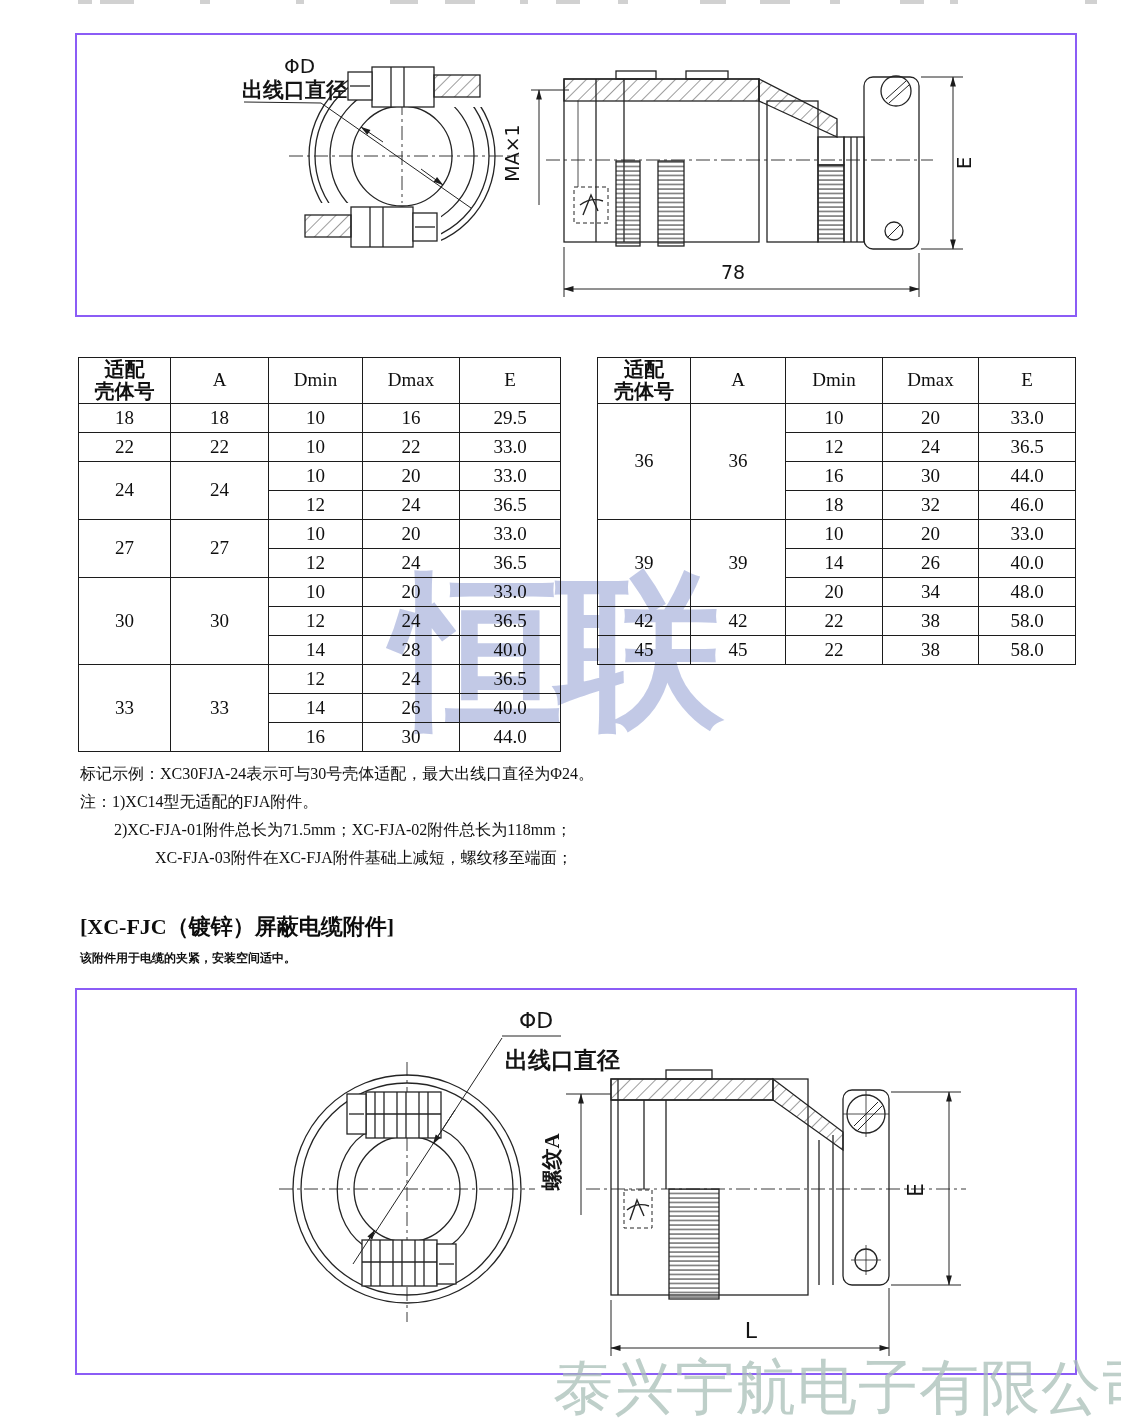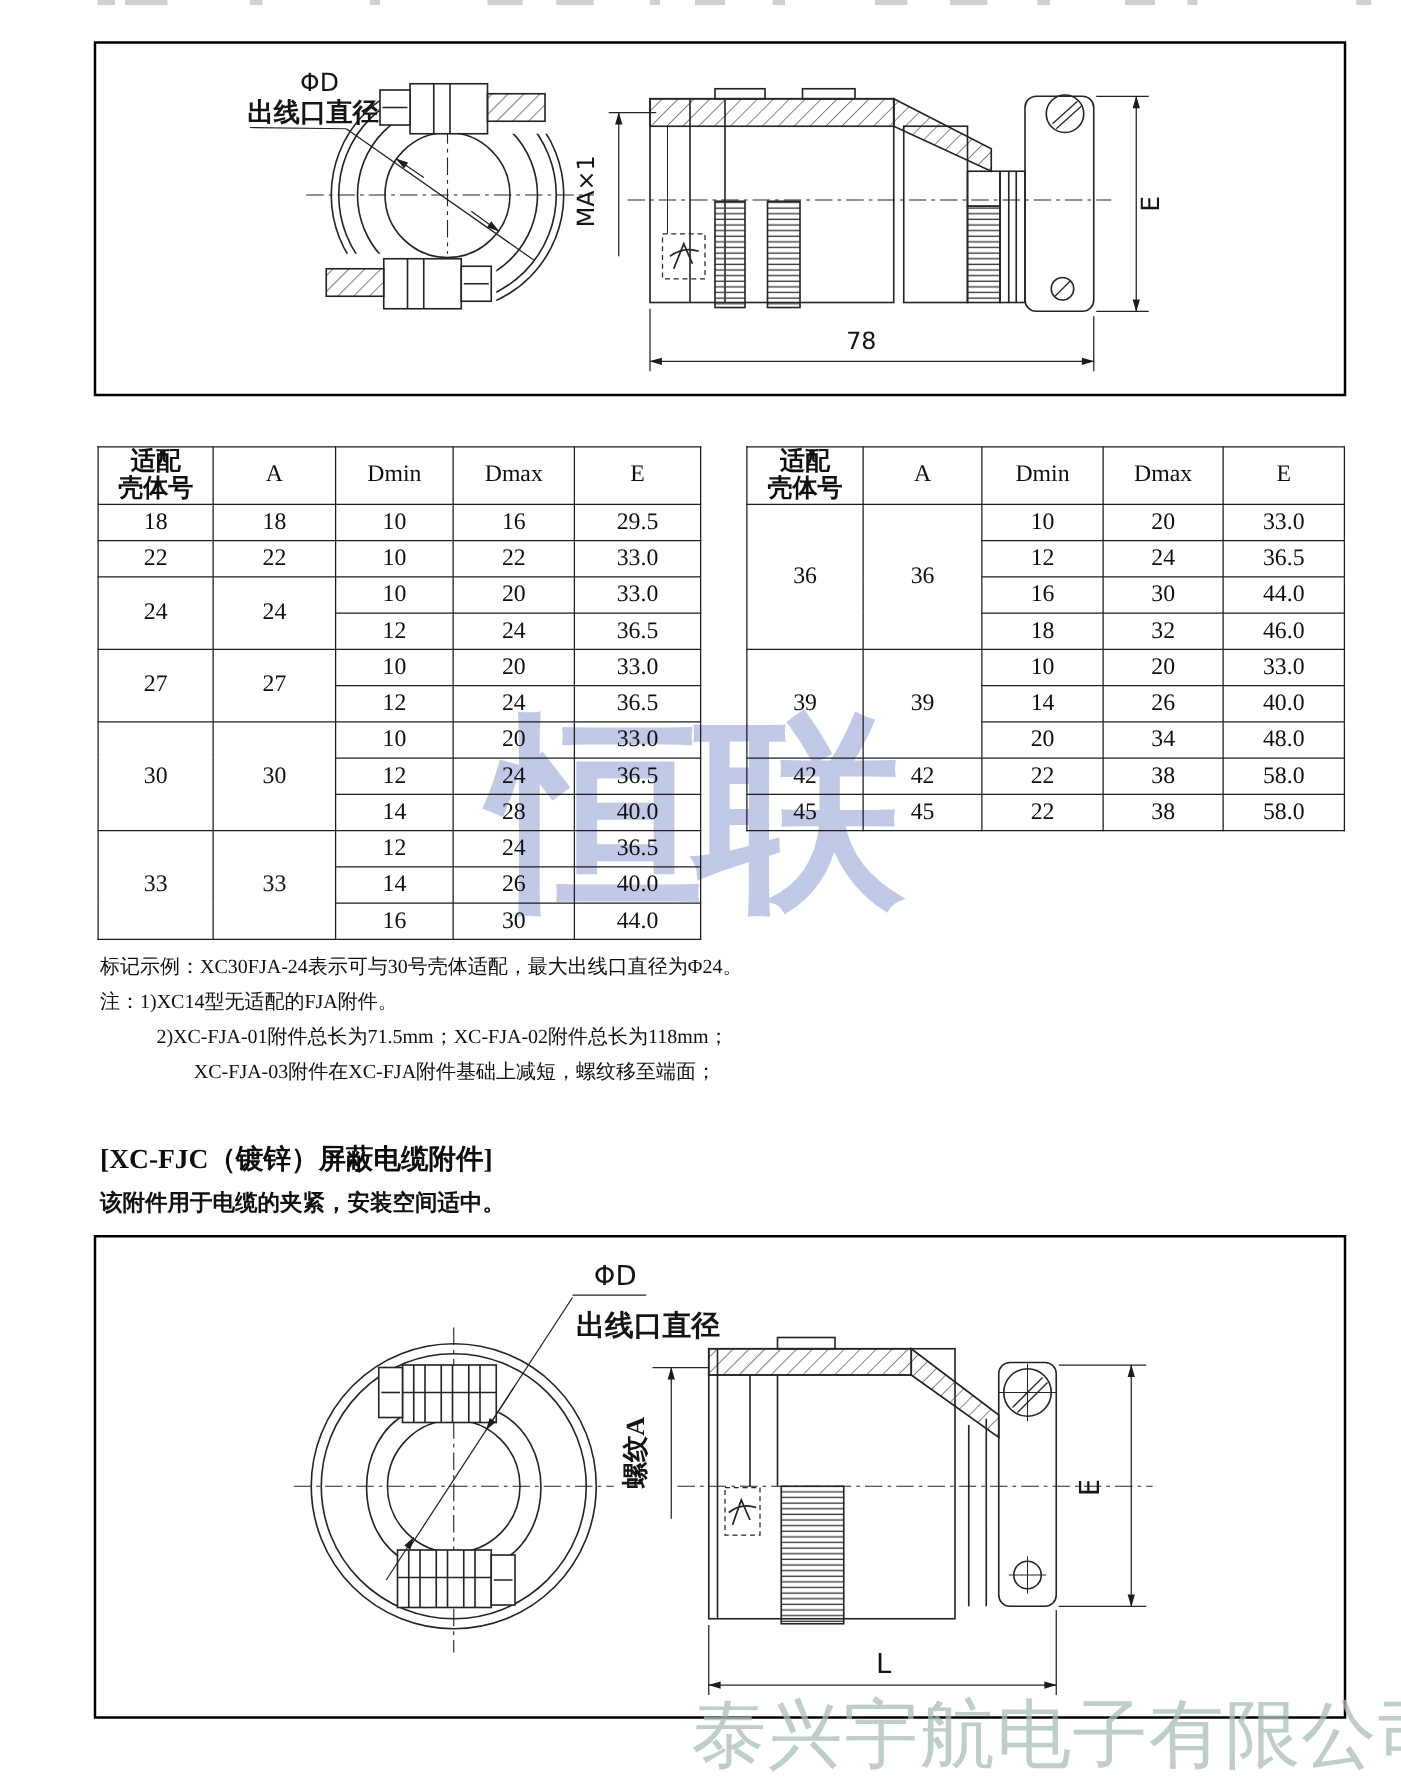--- a/index.html
+++ b/index.html
@@ -2,21 +2,21 @@
 <html><head>
 <meta charset="utf-8">
 <style>
   * { margin:0; padding:0; box-sizing:border-box; }
   html,body { background:#fff; }
   body {
     position:relative; width:1121px; height:1424px; overflow:hidden;
     font-family:"Liberation Serif", serif; color:#111;
   }
   .figbox {
-    position:absolute; border:2px solid #000000; background:transparent; z-index:2;
+    position:absolute; border:2px solid #8b5cf6; background:transparent; z-index:2;padding-left:44px;
   }
   #fig1 { left:75px; top:33px;  width:1002px; height:284px; }
   #fig2 { left:75px; top:988px; width:1002px; height:387px; }
   svg { display:block; }
   svg text { fill:#141414; }
   .dimtxt { font-family:"DejaVu Sans", sans-serif; }
   .cjktxt { font-family:"Liberation Serif", serif; font-weight:bold; }
 
   table.spec {
     position:absolute; border-collapse:collapse; table-layout:fixed; z-index:2;
@@ -28,30 +28,30 @@
     border:1.6px solid #1c1c1c; text-align:center; vertical-align:middle;
     font-size:19px; color:#0f0f0f; padding:0; background:transparent;
   }
   table.spec thead tr { height:44px; }
   table.spec tbody tr { height:29px; }
   th .zh { font-size:20px; font-weight:bold; line-height:1.12; display:block; }
   th { font-weight:normal; }
 
   .notes { position:absolute; left:80px; top:760px; z-index:2; font-size:16px; color:#101010; }
   .notes .line { height:28px; line-height:28px; white-space:nowrap; }
-  .indent1 { padding-left:34px;text-align:center; }
+  .indent1 { padding-left:34px; }
   .indent2 { padding-left:54px;text-align:center; }
 
   .section-title {
     position:absolute; left:80px; top:912px; z-index:2;
     font-size:22px; font-weight:bold; color:#0d0d0d; white-space:nowrap;text-align:center;
   }
   .section-desc {
     position:absolute; left:80px; top:950px; z-index:2;
-    font-size:18px; font-weight:bold; color:#101010; white-space:nowrap;
+    font-size:12px; font-weight:bold; color:#101010; white-space:nowrap;
   }
 
   .wm-center {
     position:absolute; left:358px; top:568px; z-index:1;
     font-size:168px; line-height:1; font-weight:bold;
     color:#8b99d1; opacity:0.52; letter-spacing:-6px; white-space:nowrap;margin-left:36px;
   }
   .wm-bottom {
     position:absolute; left:553px; top:1358px; z-index:3;
     font-size:60px; line-height:1; font-weight:400;

